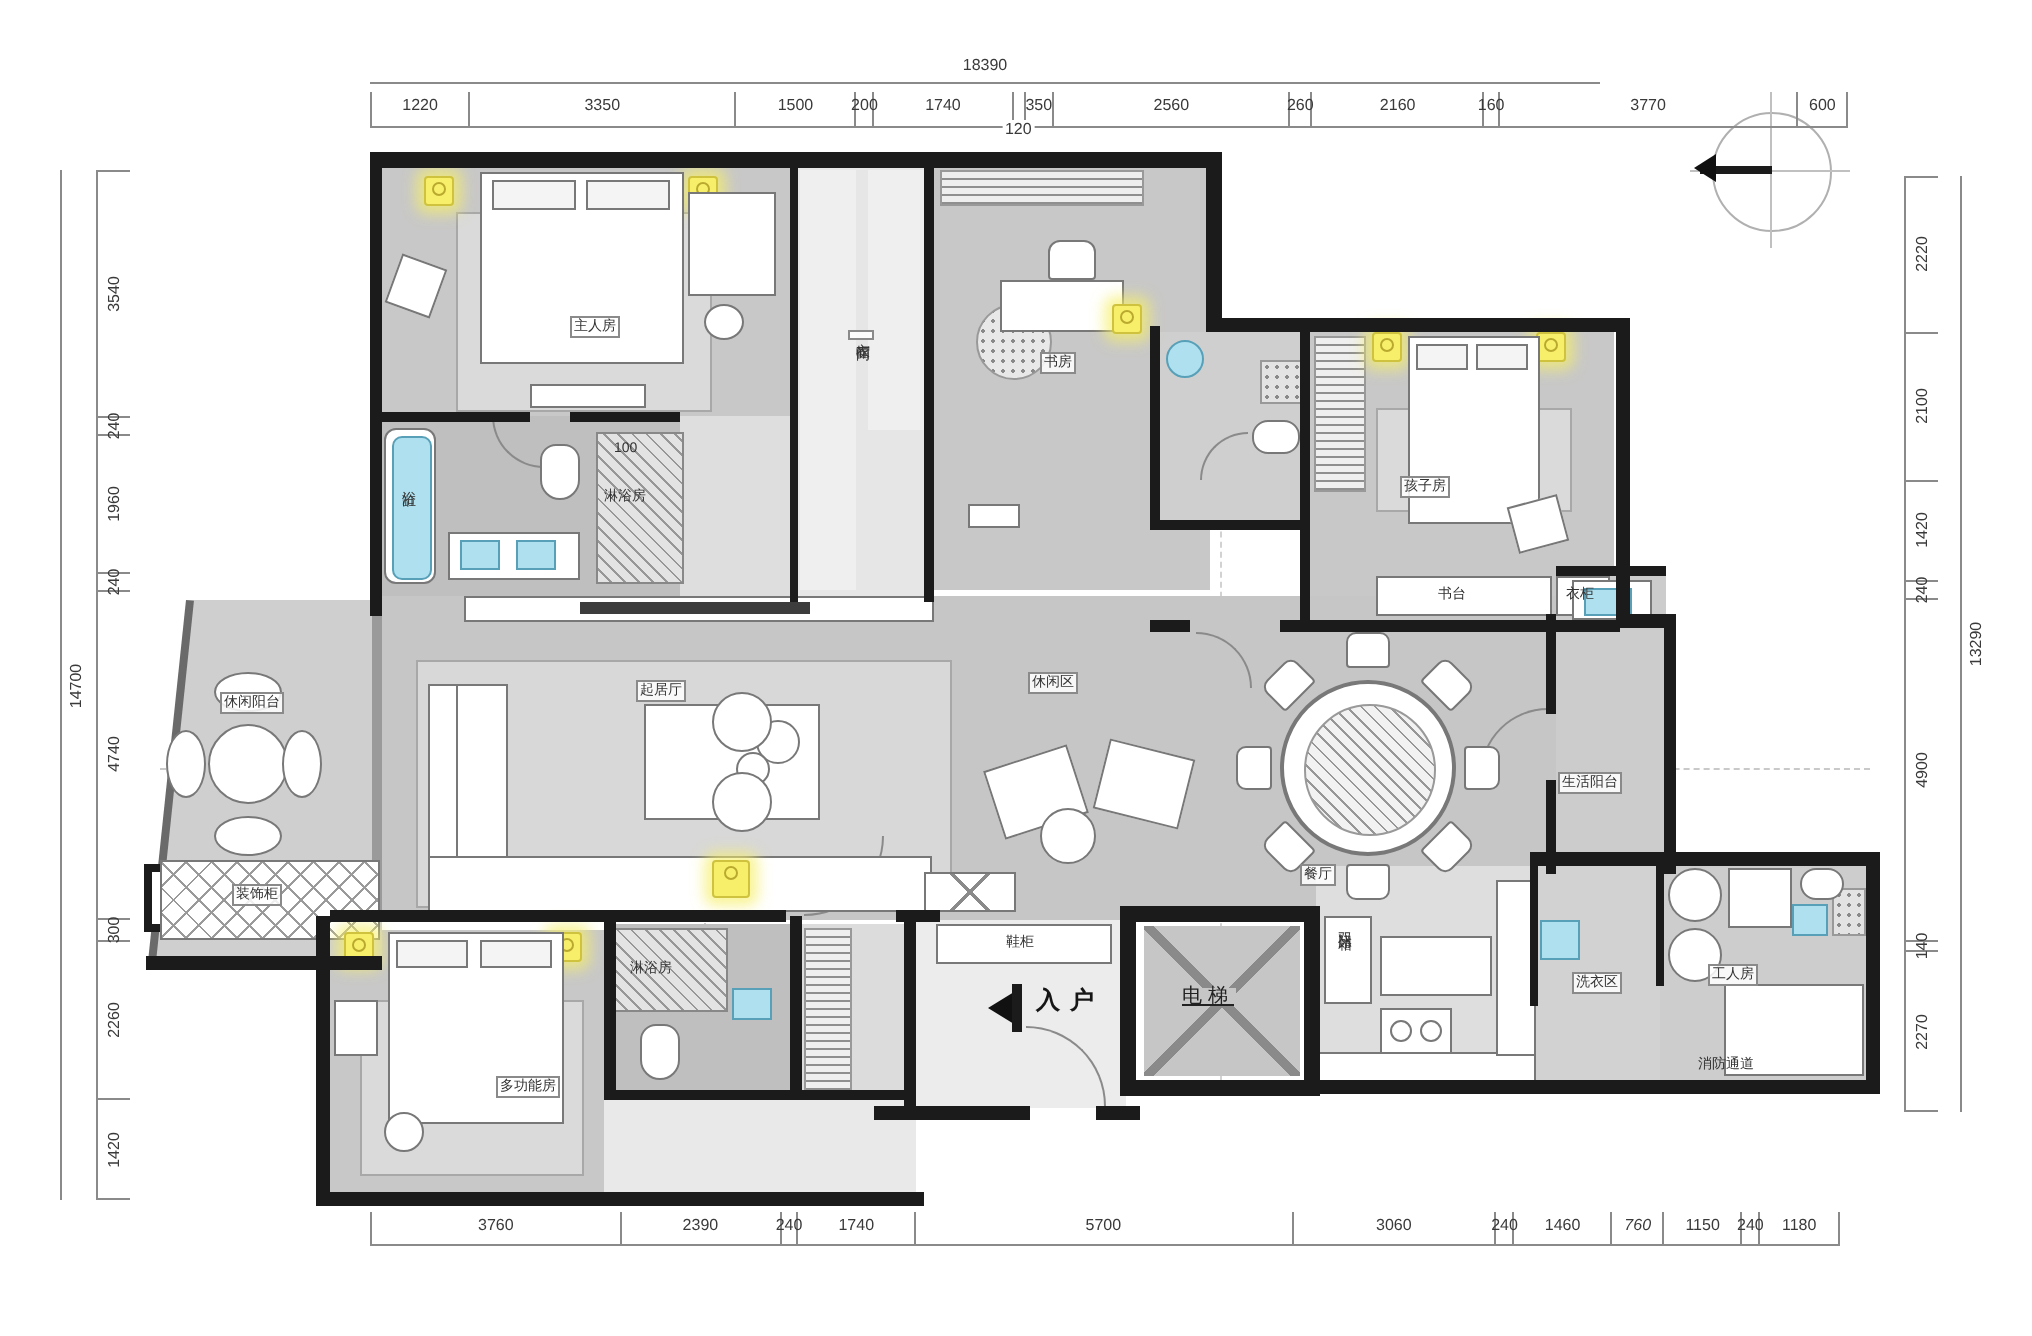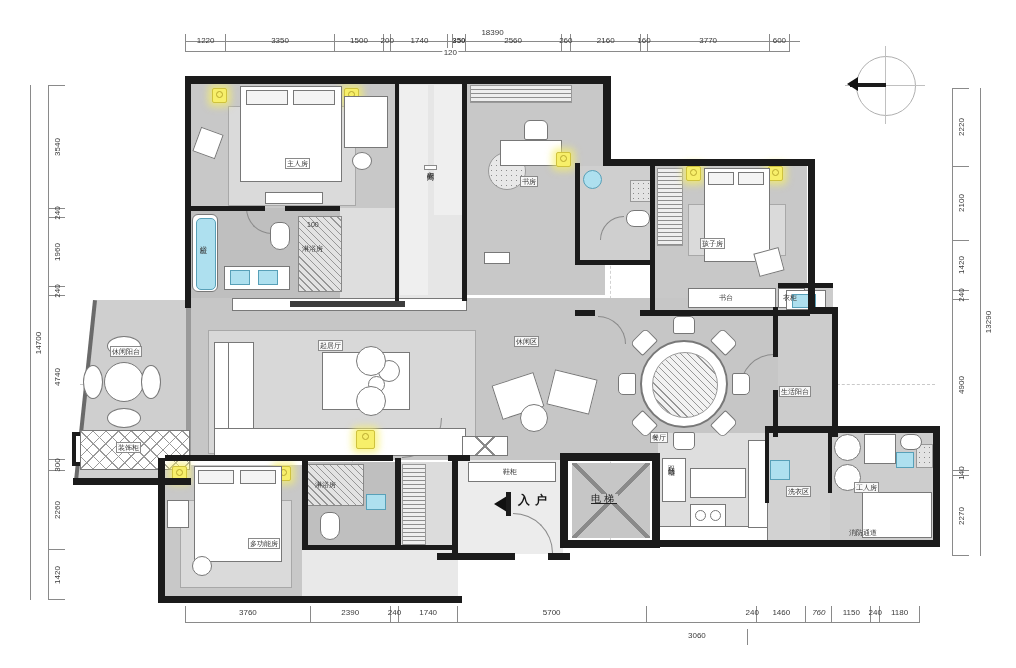--- a/index.html
+++ b/index.html
@@ -276,40 +276,40 @@
   <span class="lbl big" style="left:517px;top:496px">入户</span>
   <span class="lbl mid" style="left:590px;top:494px;z-index:6;background:#c6c6c6">电梯</span>
   <span class="lbl plain" style="left:502px;top:467px">鞋柜</span>
   <span class="lbl vert plain" style="left:666px;top:460px">双门冰箱</span>
   <span class="lbl" style="left:786px;top:486px">洗衣区</span>
   <span class="lbl" style="left:854px;top:482px">工人房</span>
   <span class="lbl plain" style="left:848px;top:528px">消防通道</span>
   <span class="lbl" style="left:779px;top:386px">生活阳台</span>
 
   <div class="total h" style="left:185px;top:28px;width:615px;height:13px"><span>18390</span></div>
-  <div class="chain h" style="left:185px;top:34px;width:605px;height:17px">
+  <div class="chain h" style="left:185px;top:46px;width:739px;height:17px">
       <div class="seg" style="flex-grow: 1220;">
         <span class="seglab">1220</span>
       </div>
       <div class="seg" style="flex-grow: 3350;">
         <span class="seglab">3350</span>
       </div>
       <div class="seg" style="flex-grow: 1500;">
         <span class="seglab">1500</span>
       </div>
       <div class="seg" style="flex-grow: 200;">
         <span class="seglab">200</span>
       </div>
       <div class="seg" style="flex-grow: 1740;">
         <span class="seglab">1740</span>
       </div>
       <div class="seg" style="flex-grow: 120;">
         <span class="seglab below">120</span>
       </div>
-      <div class="seg" style="flex-grow: 350; font-weight: bold;">
+      <div class="seg" style="flex-grow: 350;">
         <span class="seglab">350</span>
       </div>
       <div class="seg" style="flex-grow: 2960;">
         <span class="seglab">2560</span>
       </div>
       <div class="seg" style="flex-grow: 260;">
         <span class="seglab">260</span>
       </div>
       <div class="seg" style="flex-grow: 2160;">
         <span class="seglab">2160</span>
@@ -334,21 +334,21 @@
       </div>
       <div class="seg" style="flex-grow: 240;">
         <span class="seglab">240</span>
       </div>
       <div class="seg" style="flex-grow: 1740;">
         <span class="seglab">1740</span>
       </div>
       <div class="seg" style="flex-grow: 5700;">
         <span class="seglab">5700</span>
       </div>
-      <div class="seg" style="flex-grow: 3060; margin-top: 23px;">
+      <div class="seg" style="flex-grow: 3060;">
         <span class="seglab">3060</span>
       </div>
       <div class="seg" style="flex-grow: 240;">
         <span class="seglab">240</span>
       </div>
       <div class="seg" style="flex-grow: 1460;">
         <span class="seglab">1460</span>
       </div>
       <div class="seg" style="flex-grow: 760; font-style: italic;">
         <span class="seglab">760</span>

